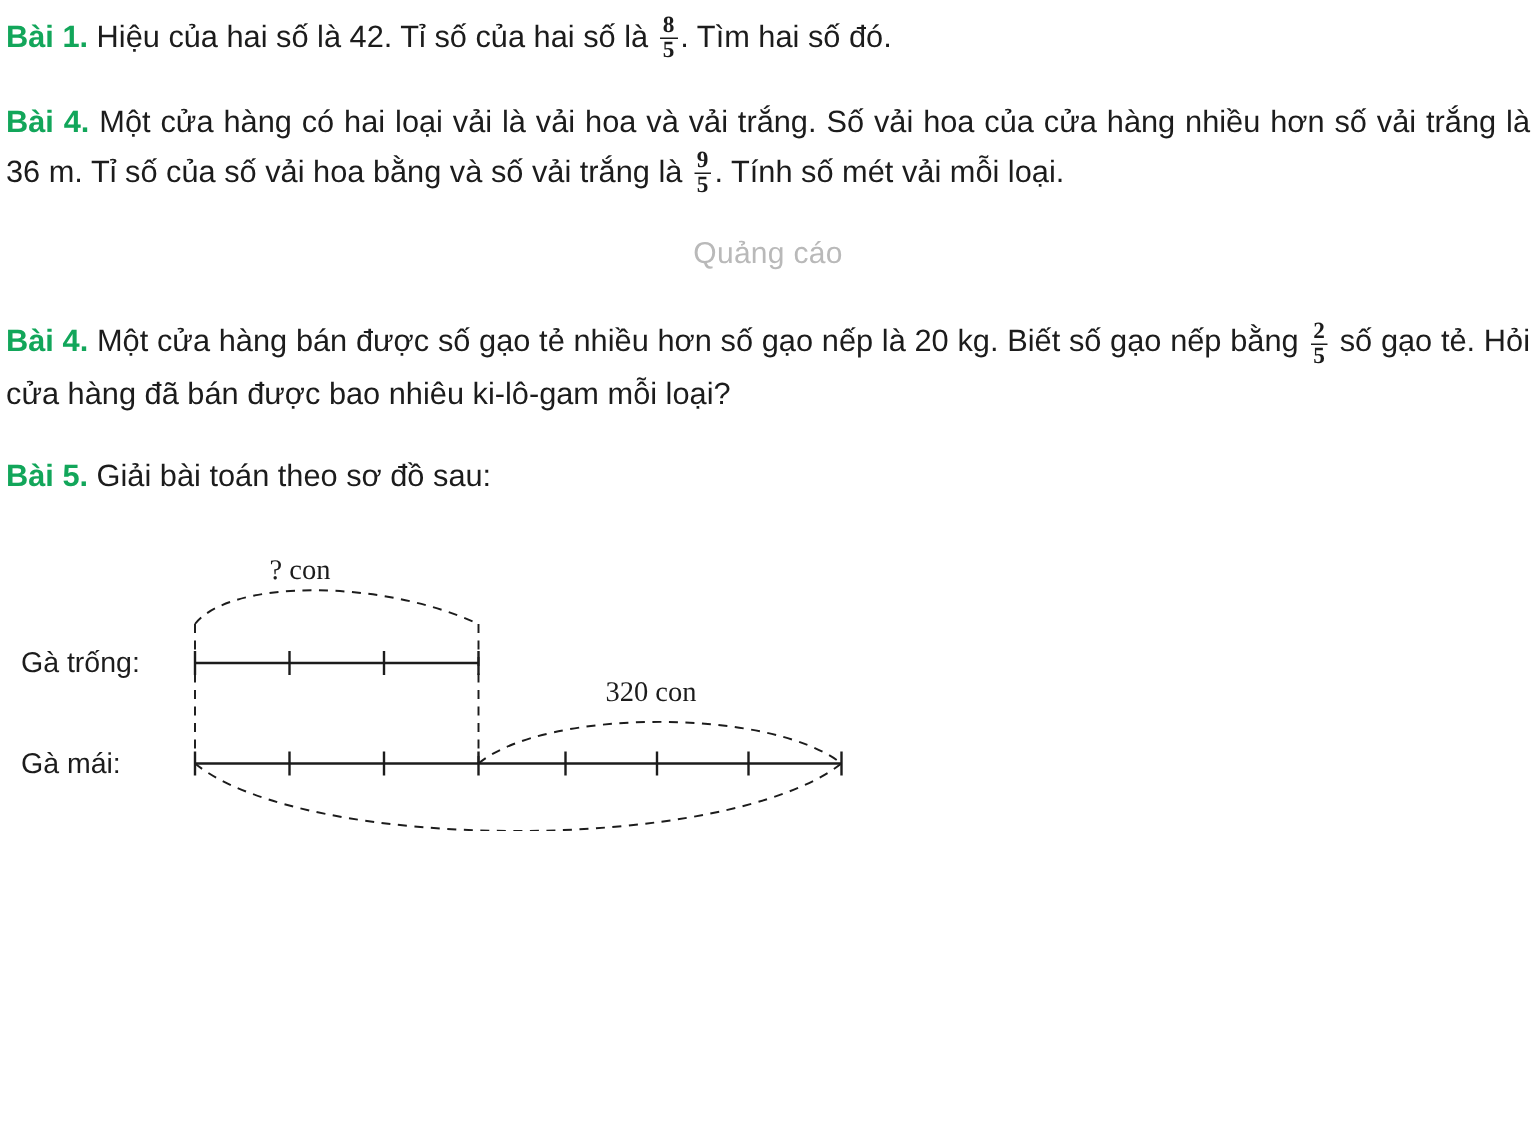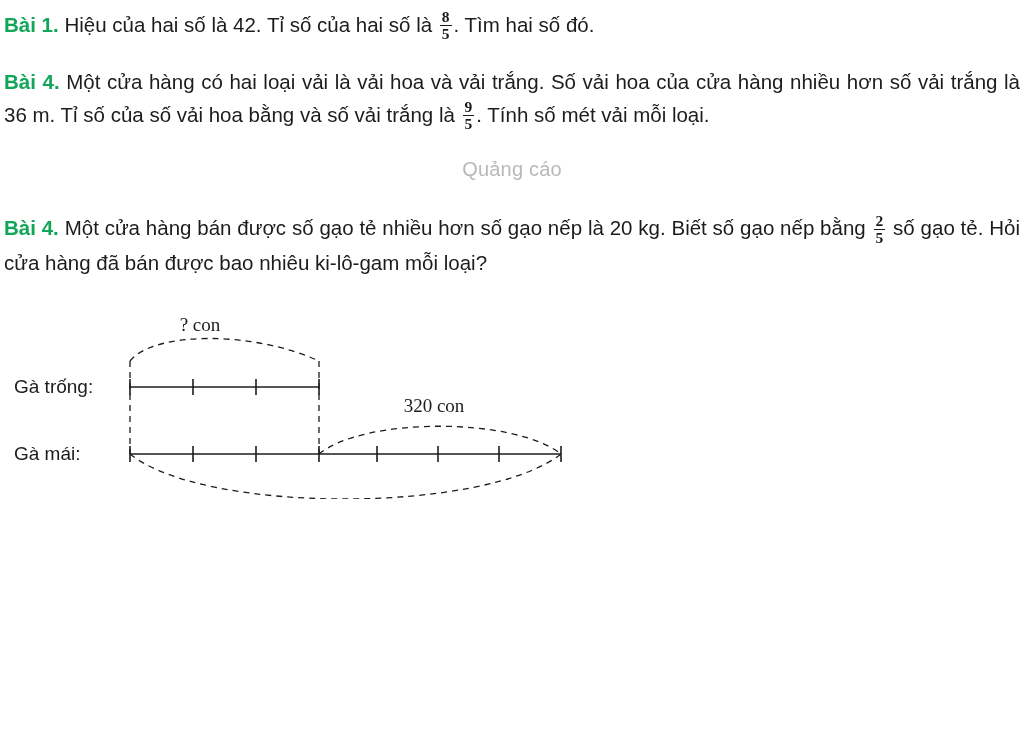--- a/index.html
+++ b/index.html
@@ -87,20 +87,23 @@
     <span class="ex-label">Bài 4.</span><span> Một cửa hàng có hai loại vải là vải hoa và vải trắng. Số vải hoa của cửa hàng nhiều hơn số vải trắng là 36 m. Tỉ số của số vải hoa bằng và số vải trắng là </span><span class="frac"><span class="num">9</span><span class="den">5</span></span><span>. Tính số mét vải mỗi loại.</span>
   </p>
 
   <div class="ads">Quảng cáo</div>
 
 
   <p class="exercise">
     <span class="ex-label">Bài 4.</span><span> Một cửa hàng bán được số gạo tẻ nhiều hơn số gạo nếp là 20 kg. Biết số gạo nếp bằng </span><span class="frac"><span class="num">2</span><span class="den">5</span></span><span> số gạo tẻ. Hỏi cửa hàng đã bán được bao nhiêu ki-lô-gam mỗi loại?</span>
   </p>
 
+  <p class="exercise">
+    <span class="ex-label">Bài 5.</span><span> Giải bài toán theo sơ đồ sau:</span>
+  </p>
 
   <div class="diagram-wrap">
     <svg width="1024" height="200" viewBox="0 0 1024 200" xmlns="http://www.w3.org/2000/svg">
 
       <text class="d-label" x="196" y="32" text-anchor="middle">? con</text>
 
       <path d="M 126 62 C 150 32, 250 32, 315 62" fill="none" stroke="#1c1c1c" stroke-width="1.3" stroke-dasharray="6,5"></path>
 
       <text class="d-label-sans" x="10" y="94">Gà trống:</text>
 

